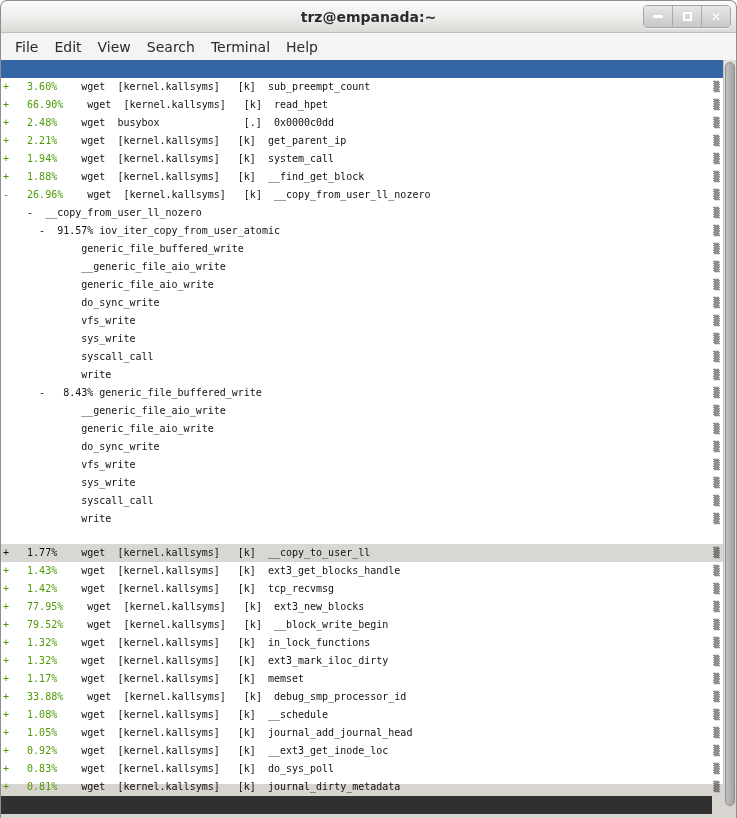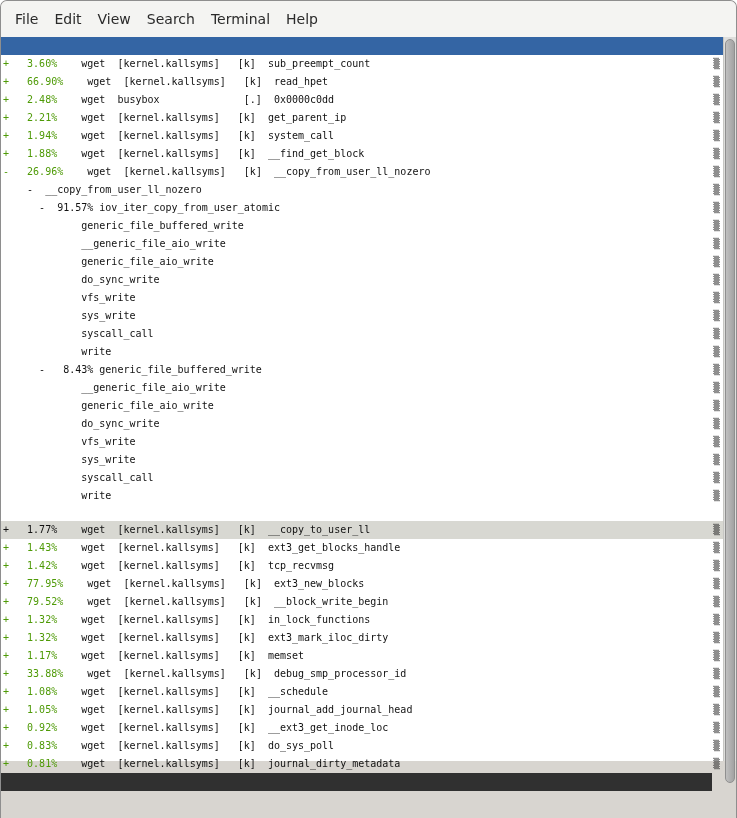--- a/index.html
+++ b/index.html
@@ -25,21 +25,21 @@
     border:1px solid #a6a6a6;border-radius:4px;overflow:hidden;
     box-shadow:0 1px 1px rgba(255,255,255,.7);
   }
   .wbtn{width:28px;height:21px;display:flex;align-items:center;justify-content:center;
     background:linear-gradient(#e6e6e6,#c8c8c8);}
   .wbtn+.wbtn{border-left:1px solid #ababab;}
   .g-min{width:10px;height:3px;background:#fff;border-radius:1px;}
   .g-max{width:9px;height:9px;border:2px solid #fff;box-sizing:border-box;}
   .g-close{color:#fff;font:bold 12px "DejaVu Sans",sans-serif;line-height:1;}
   .menubar{
-    height:36px;background:#f4f4f2;display:flex;align-items:center;
+    height:27px;background:#f4f4f2;display:flex;align-items:center;
     gap:16px;padding-left:14px;font-size:14px;color:#2a2a2a;
   }
   .menu-item{cursor:default;}
   .terminal{position:relative;height:724px;background:#ffffff;display:flex;
     font-family:"DejaVu Sans Mono",monospace;font-size:10px;line-height:18px;}
   .rows{width:722px;flex:0 0 722px;}
   .trow{height:18px;white-space:pre;position:relative;box-sizing:border-box;
     padding-left:2px;width:722px;color:#111;}
   .trow.hdr{background:var(--hdrbg);color:#ffffff;font-weight:bold;}
   .trow.sel{background:var(--selbg);margin-top:16px;}
@@ -48,20 +48,34 @@
   .trow.status{background:var(--statusbg);color:var(--statusfg);width:711px;}
   .scrollbar{position:relative;flex:1;background:#dededc;border-left:1px solid #c6c6c3;}
   .thumb{position:absolute;left:1px;top:2px;width:10px;height:744px;box-sizing:border-box;
     background:linear-gradient(to right,#c0c0c0,#a2a2a2);
     border:1px solid #8f8f8f;border-radius:6px;}
 </style>
 </head>
 <body>
 
 <div class="window">
+  <div class="titlebar">
+    <span class="title">trz@empanada:~</span>
+    <div class="winbtns">
+      <div class="wbtn">
+        <span class="g-min"></span>
+      </div>
+      <div class="wbtn">
+        <span class="g-max"></span>
+      </div>
+      <div class="wbtn">
+        <span class="g-close">✕</span>
+      </div>
+    </div>
+  </div>
 
   <div class="menubar">
     <span class="menu-item">File</span>
     <span class="menu-item">Edit</span>
     <span class="menu-item">View</span>
     <span class="menu-item">Search</span>
     <span class="menu-item">Terminal</span>
     <span class="menu-item">Help</span>
   </div>
 

